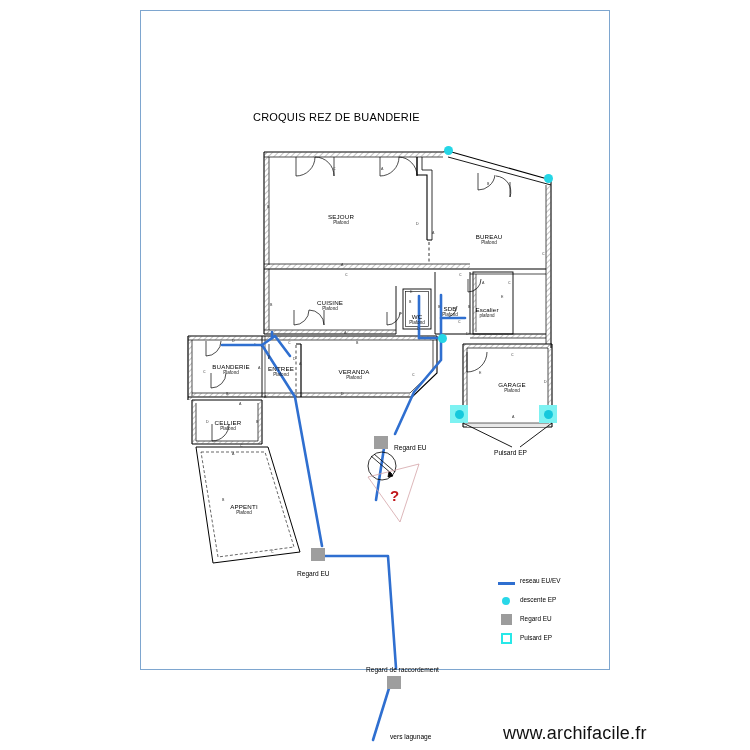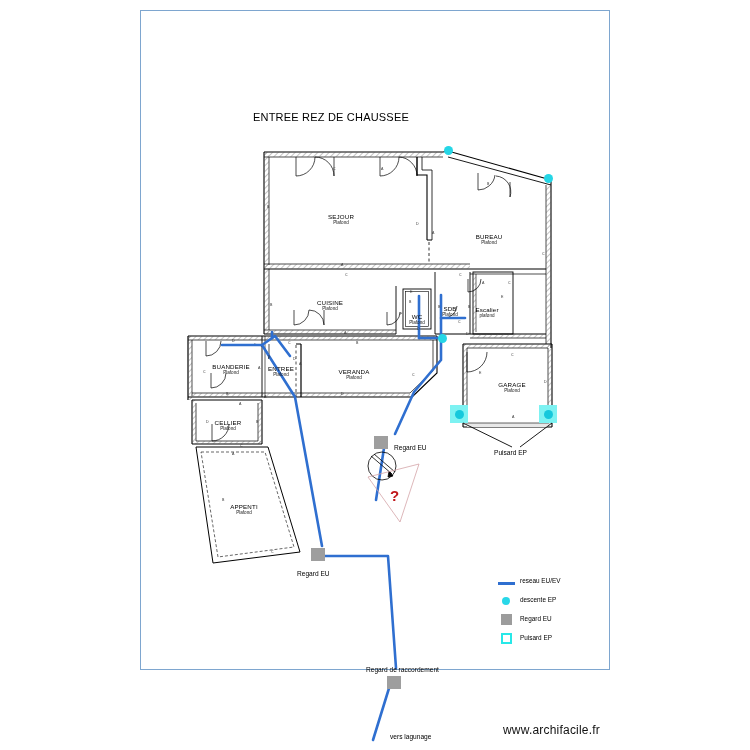--- a/index.html
+++ b/index.html
@@ -64,21 +64,21 @@
     font-size: 3.6px;
     color: #333;
   }
   .legend-label {
     font-size: 6.4px;
   }
   .marker-label {
     font-size: 6.6px;
   }
   .brand {
-    font-size: 12px;
+    font-size: 18px;
     color: #111;
     letter-spacing: 0.2px;
   }
   .qmark {
     font-size: 15px;
     font-weight: bold;
     color: #c0161a;
   }
   
   .legend-line {
@@ -328,21 +328,21 @@
       <path d="M275,336 L290,356"></path>
 
       <path d="M384,448 L376,500"></path>
 
       <path d="M325,556 L388,556 L396,668"></path>
 
       <path d="M390,685 L373,740"></path>
     </g>
   </svg>
 
-  <div class="tx title" style="left:253px; top:111px;">ENTREE REZ DE CHAUSSEE</div>
+  <div class="tx title" style="left:253px; top:111px;">CROQUIS REZ DE BUANDERIE</div>
 
   <div id="rooms-layer">
       <div class="tx room-name" style="left: 341px; top: 213px;">SEJOUR</div>
       <div class="tx room-sub" style="left: 341px; top: 220px;">Plafond</div>
       <div class="tx room-name" style="left: 489px; top: 233px;">BUREAU</div>
       <div class="tx room-sub" style="left: 489px; top: 240px;">Plafond</div>
       <div class="tx room-name" style="left: 330px; top: 299px;">CUISINE</div>
       <div class="tx room-sub" style="left: 330px; top: 306px;">Plafond</div>
       <div class="tx room-name" style="left: 417px; top: 313px;">WC</div>
       <div class="tx room-sub" style="left: 417px; top: 320px;">Plafond</div>

